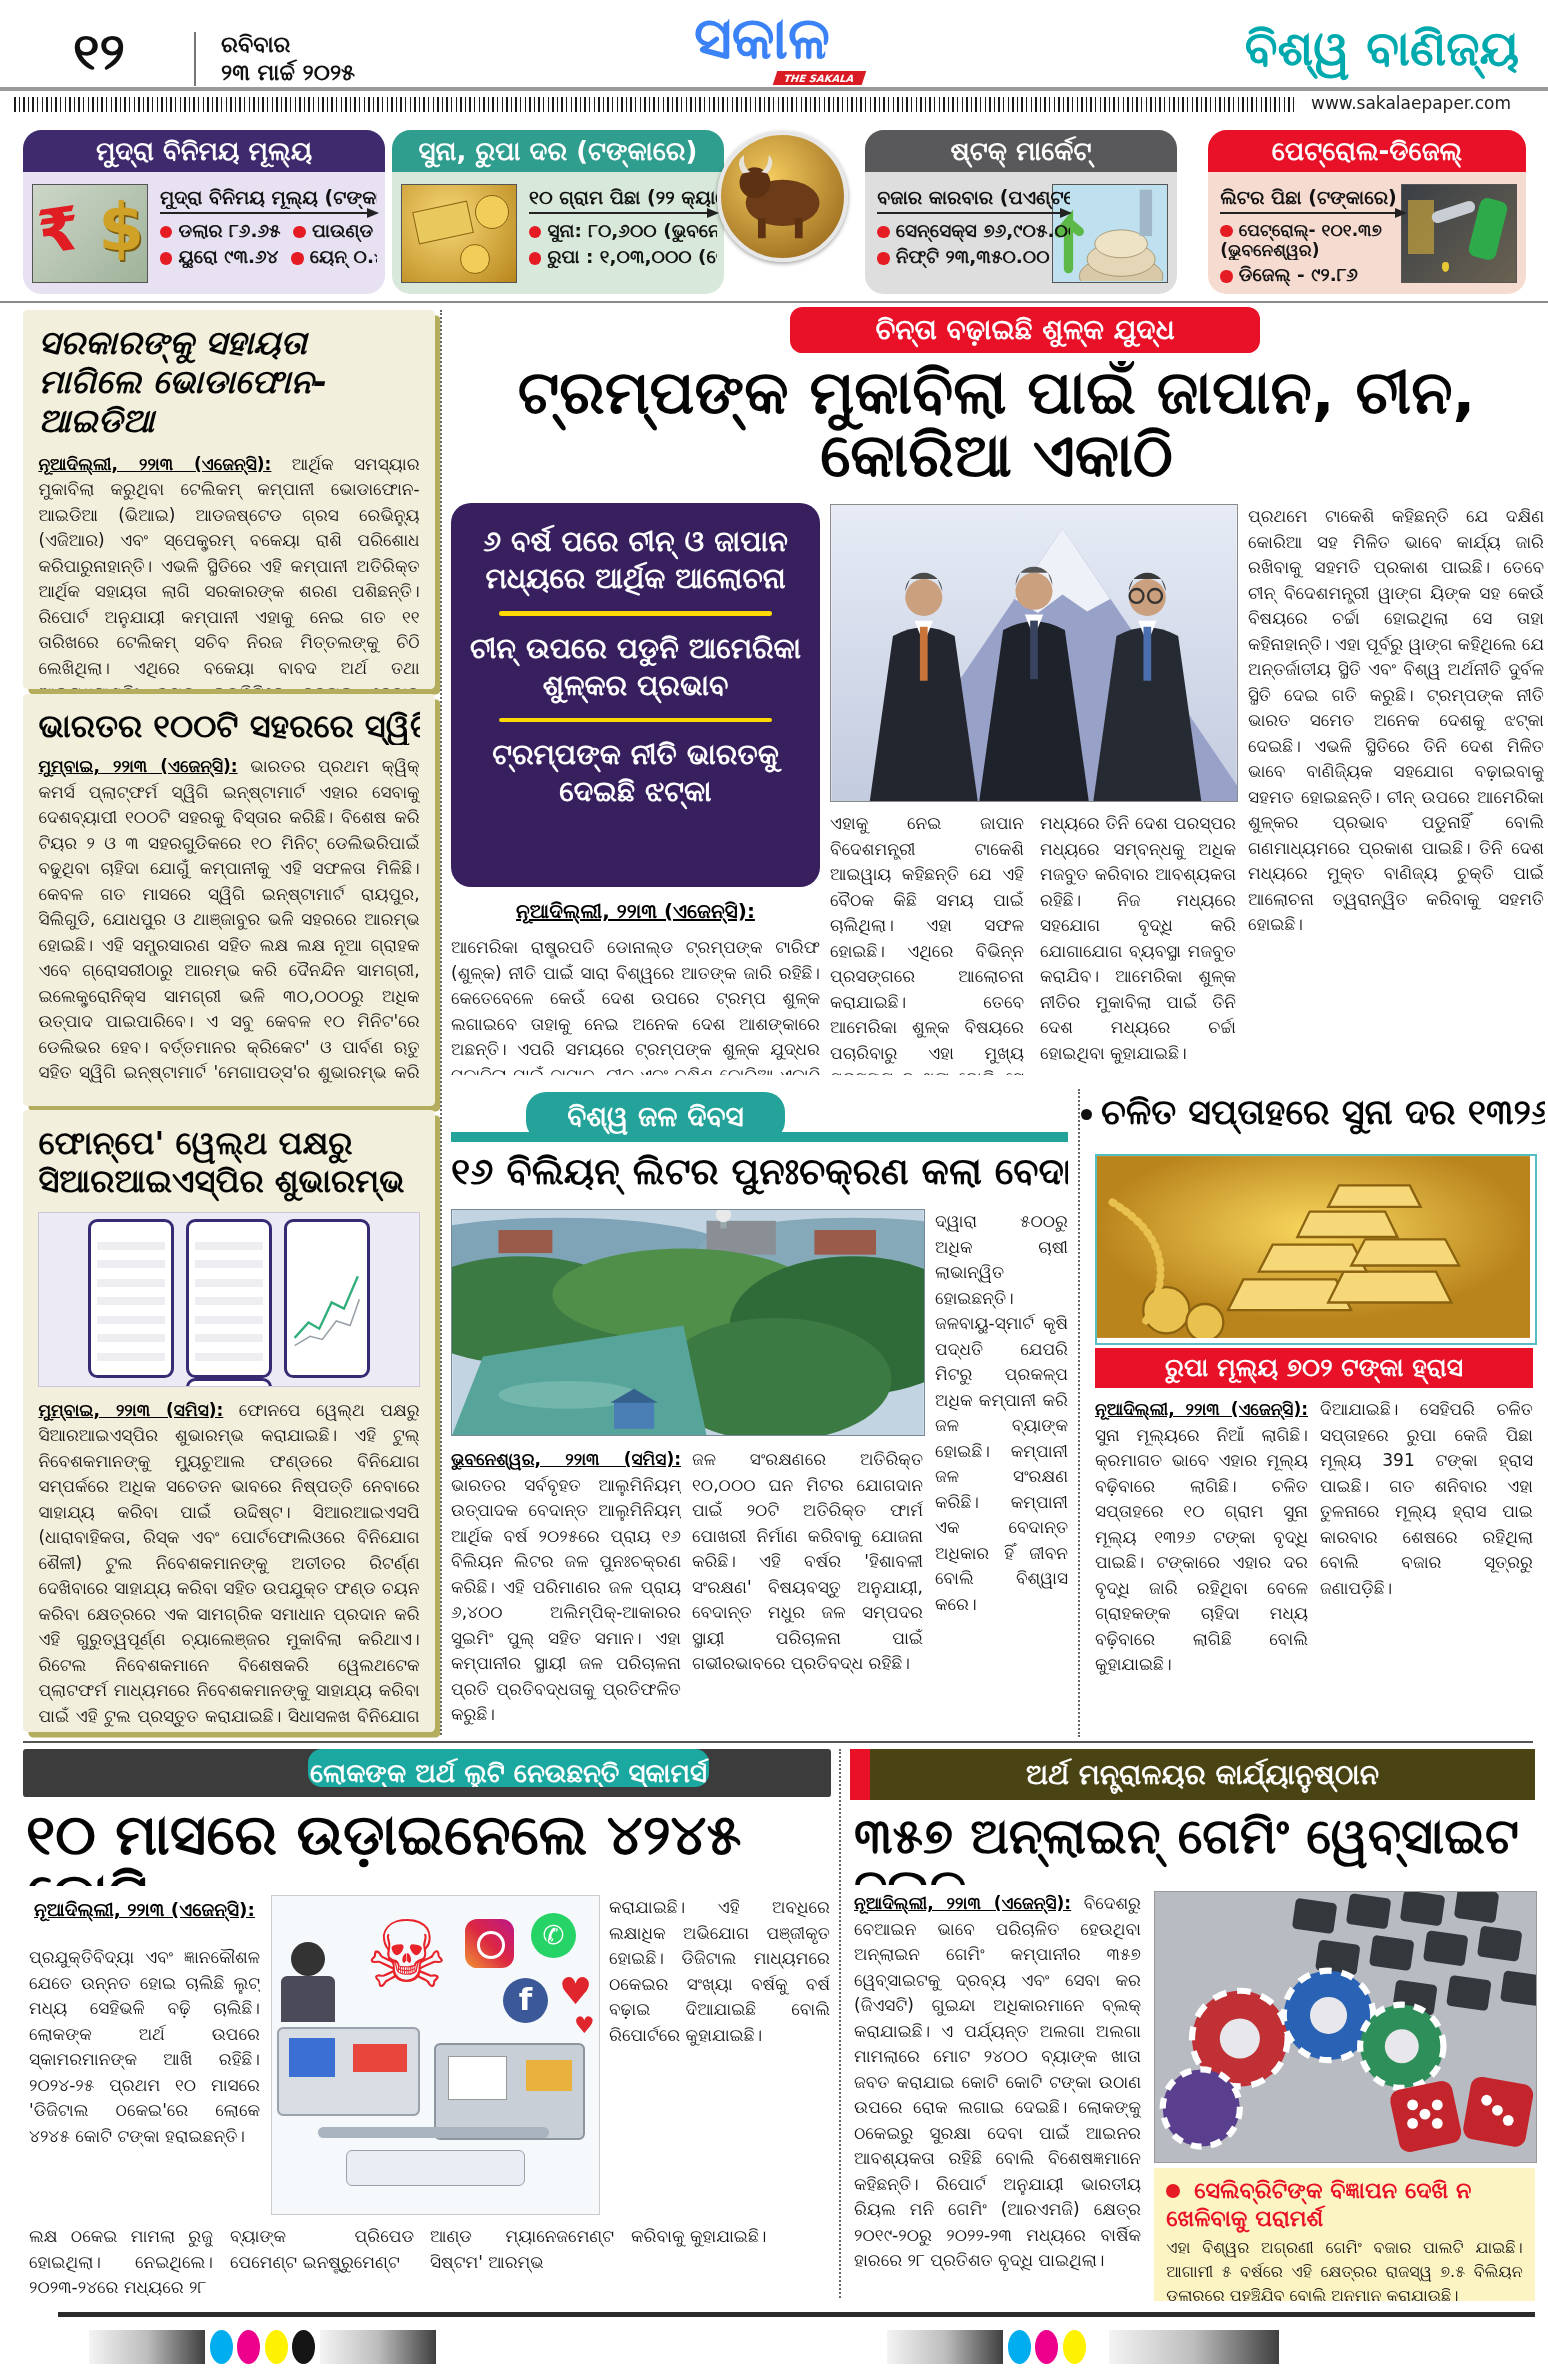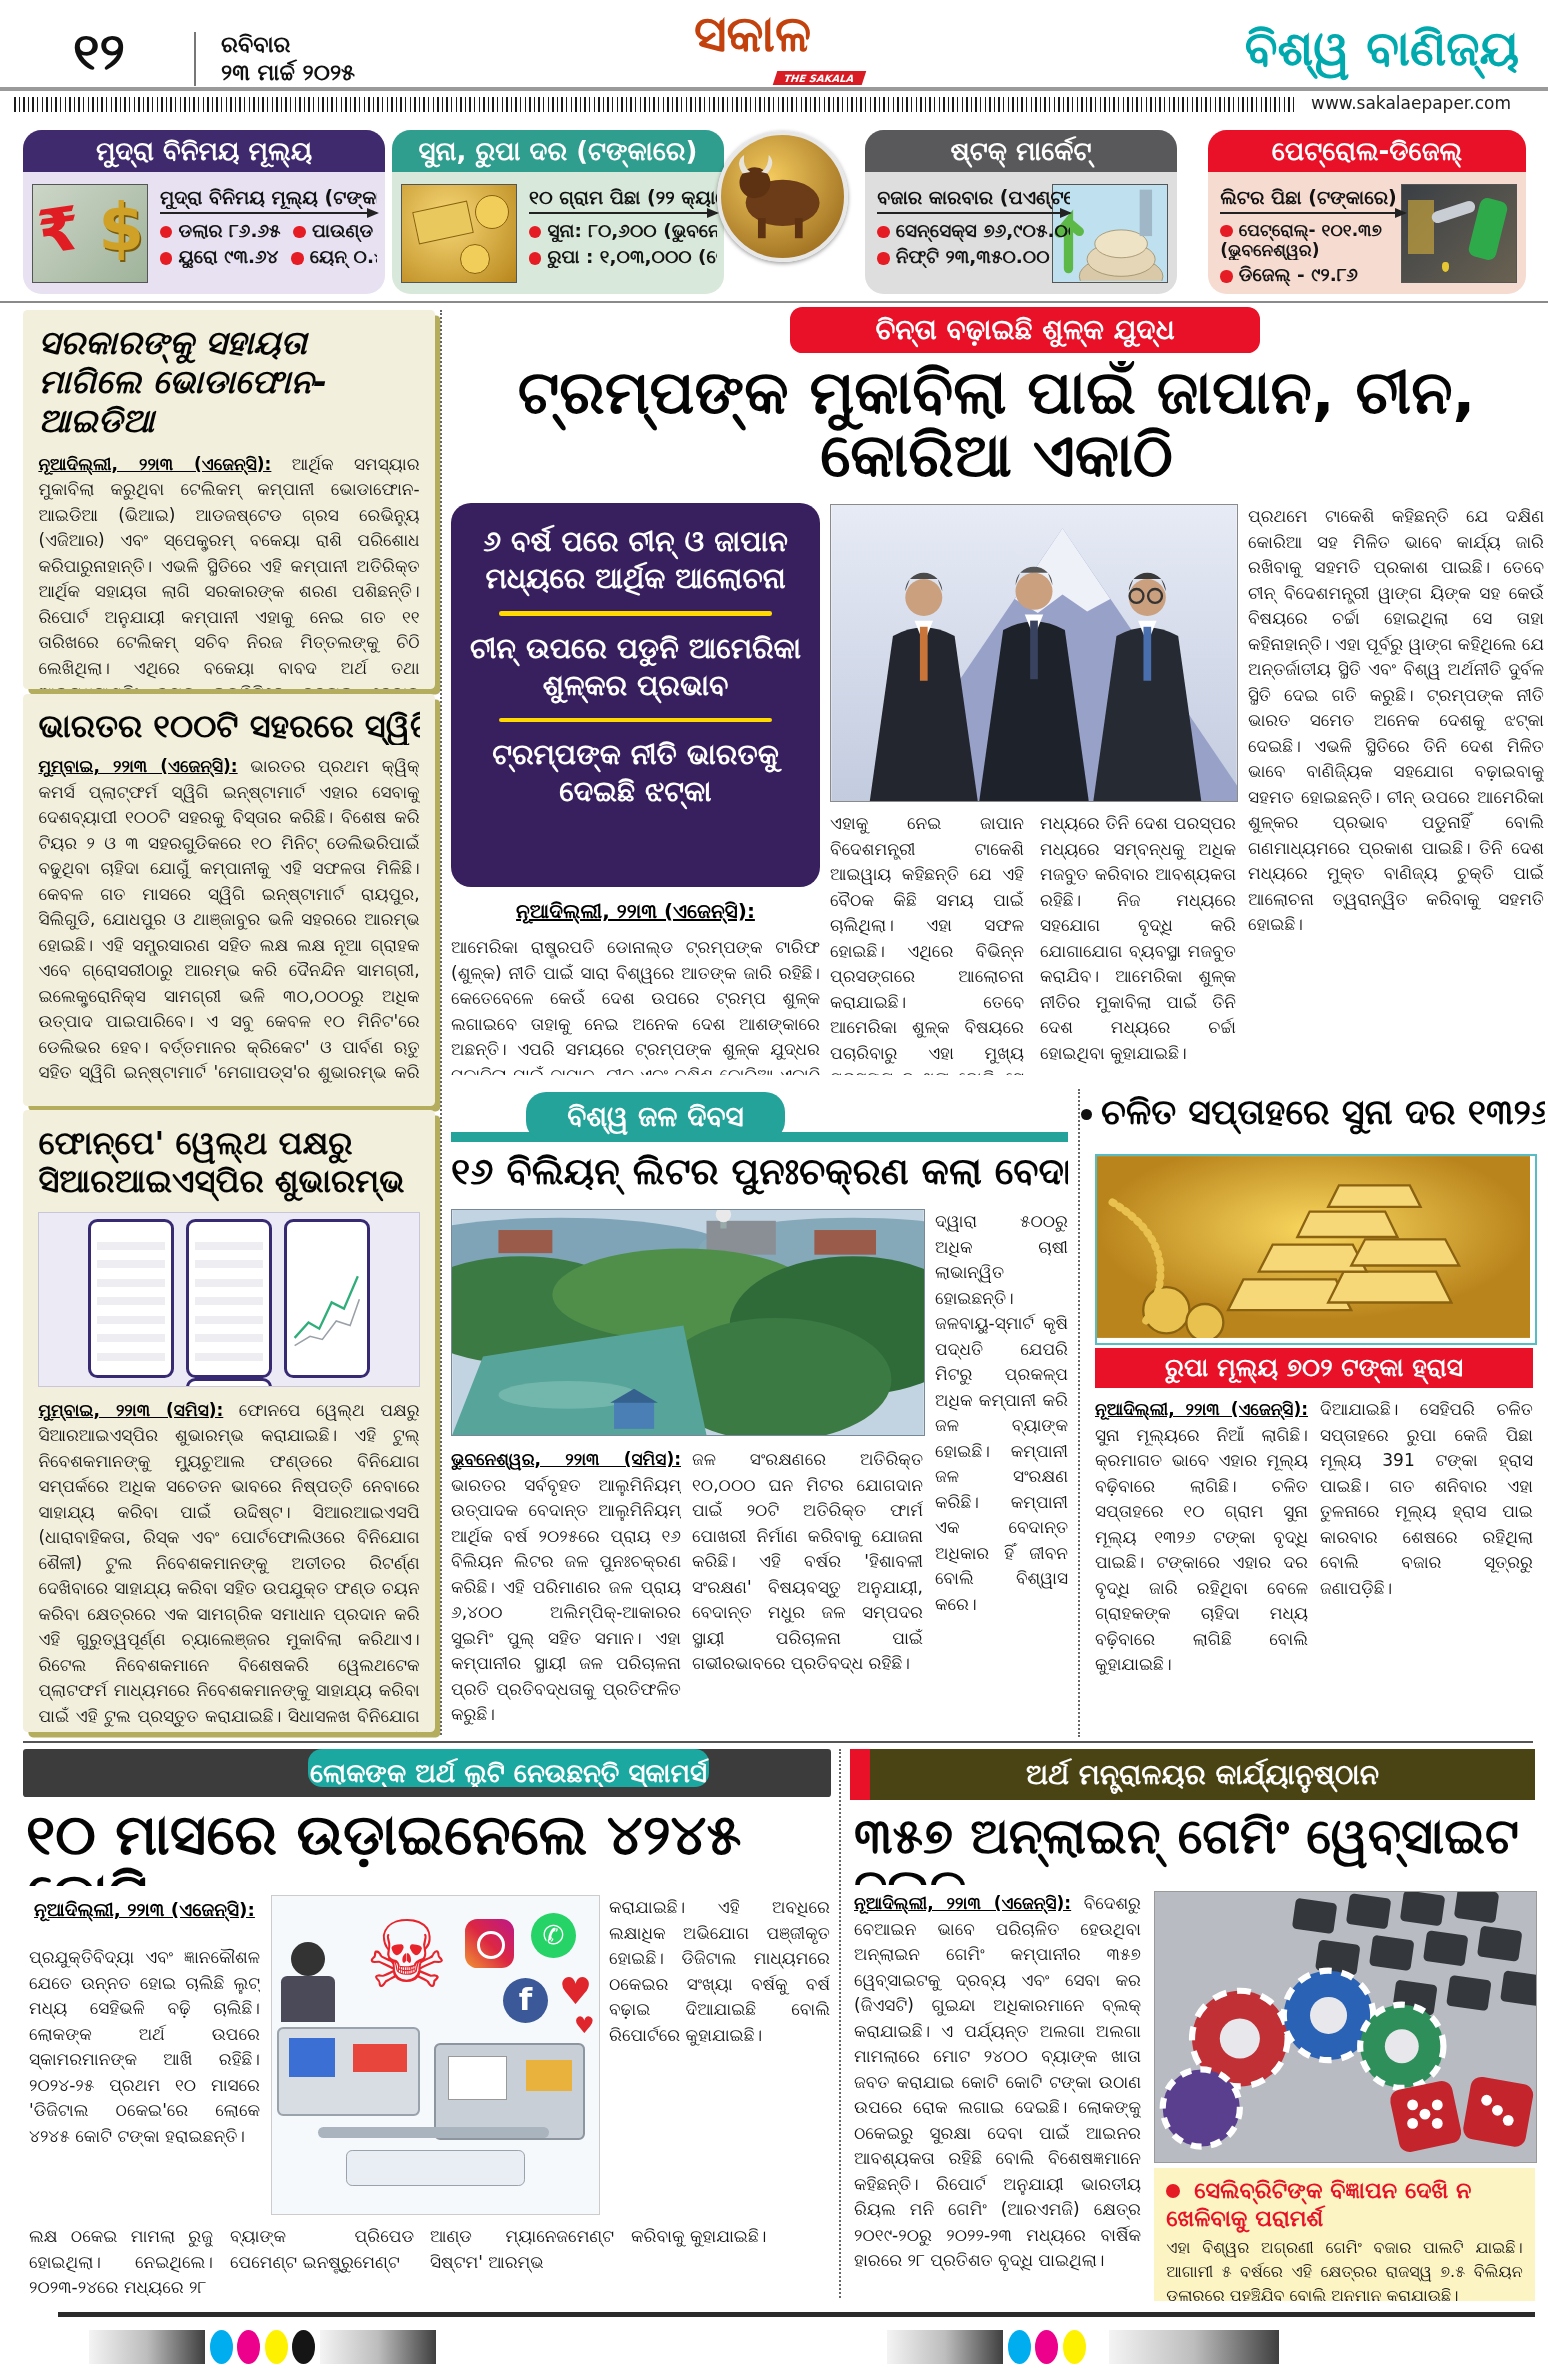--- a/index.html
+++ b/index.html
@@ -35,21 +35,21 @@
 <body>
 
 <div id="page">
 
   <div class="a" style="left:73px;top:21.6px;font-size:51px;font-weight:900;">୧୨</div>
   <div class="a" style="left:194px;top:32px;width:2.3px;height:54px;background:#777;"></div>
   <div class="a" style="left:221px;top:31px;font-size:22.4px;font-weight:bold;">ରବିବାର</div>
   <div class="a" style="left:221px;top:59px;font-size:22.4px;font-weight:bold;">୨୩ ମାର୍ଚ୍ଚ ୨୦୨୫</div>
 
   <div class="a" style="left:694px;top:9.3px;width:170px;height:77px;">
-    <div style="font-size:50px;font-weight:900;color:#c2410c;line-height:1;">ସକାଳ</div>
+    <div style="font-size:58px;font-weight:900;color:#3b82f6;line-height:1;">ସକାଳ</div>
     <div style="position:absolute;right:0;bottom:1.5px;background:#d91c24;color:#fff;font-size:10px;font-weight:bold;
                 padding:1.5px 9.3px;transform:skewX(-18deg);">THE SAKALA</div>
   </div>
 
   <div class="a" style="left:1141px;top:20px;width:378px;font-size:48px;font-weight:900;color:#00a9ad;text-align:right;">ବିଶ୍ୱ ବାଣିଜ୍ୟ</div>
 
   <div class="a" style="left:0;top:87px;width:1548px;height:3.9px;background:#9a9a9a;"></div>
   <div class="a" style="left:1311px;top:93px;width:224px;font-size:17px;color:#222;">www.sakalaepaper.com</div>
   <div class="a" style="left:14px;top:97px;width:1280px;height:15.4px;background:repeating-linear-gradient(90deg,#1c1c1c 0 1.5px,transparent 1.5px 4.6px);"></div>
 

